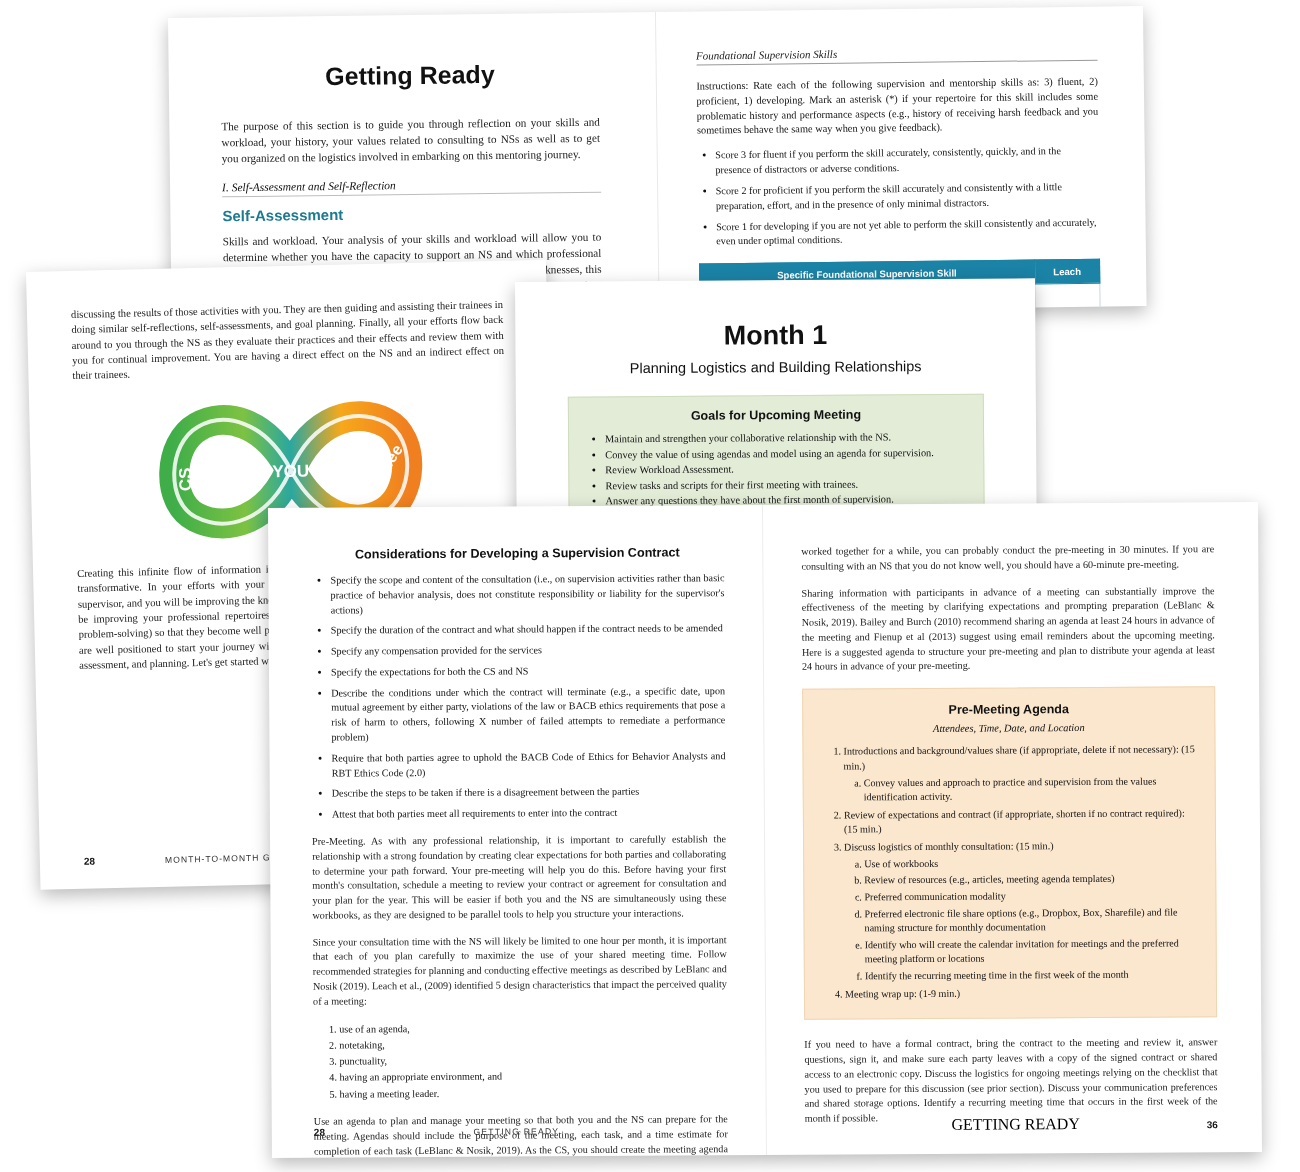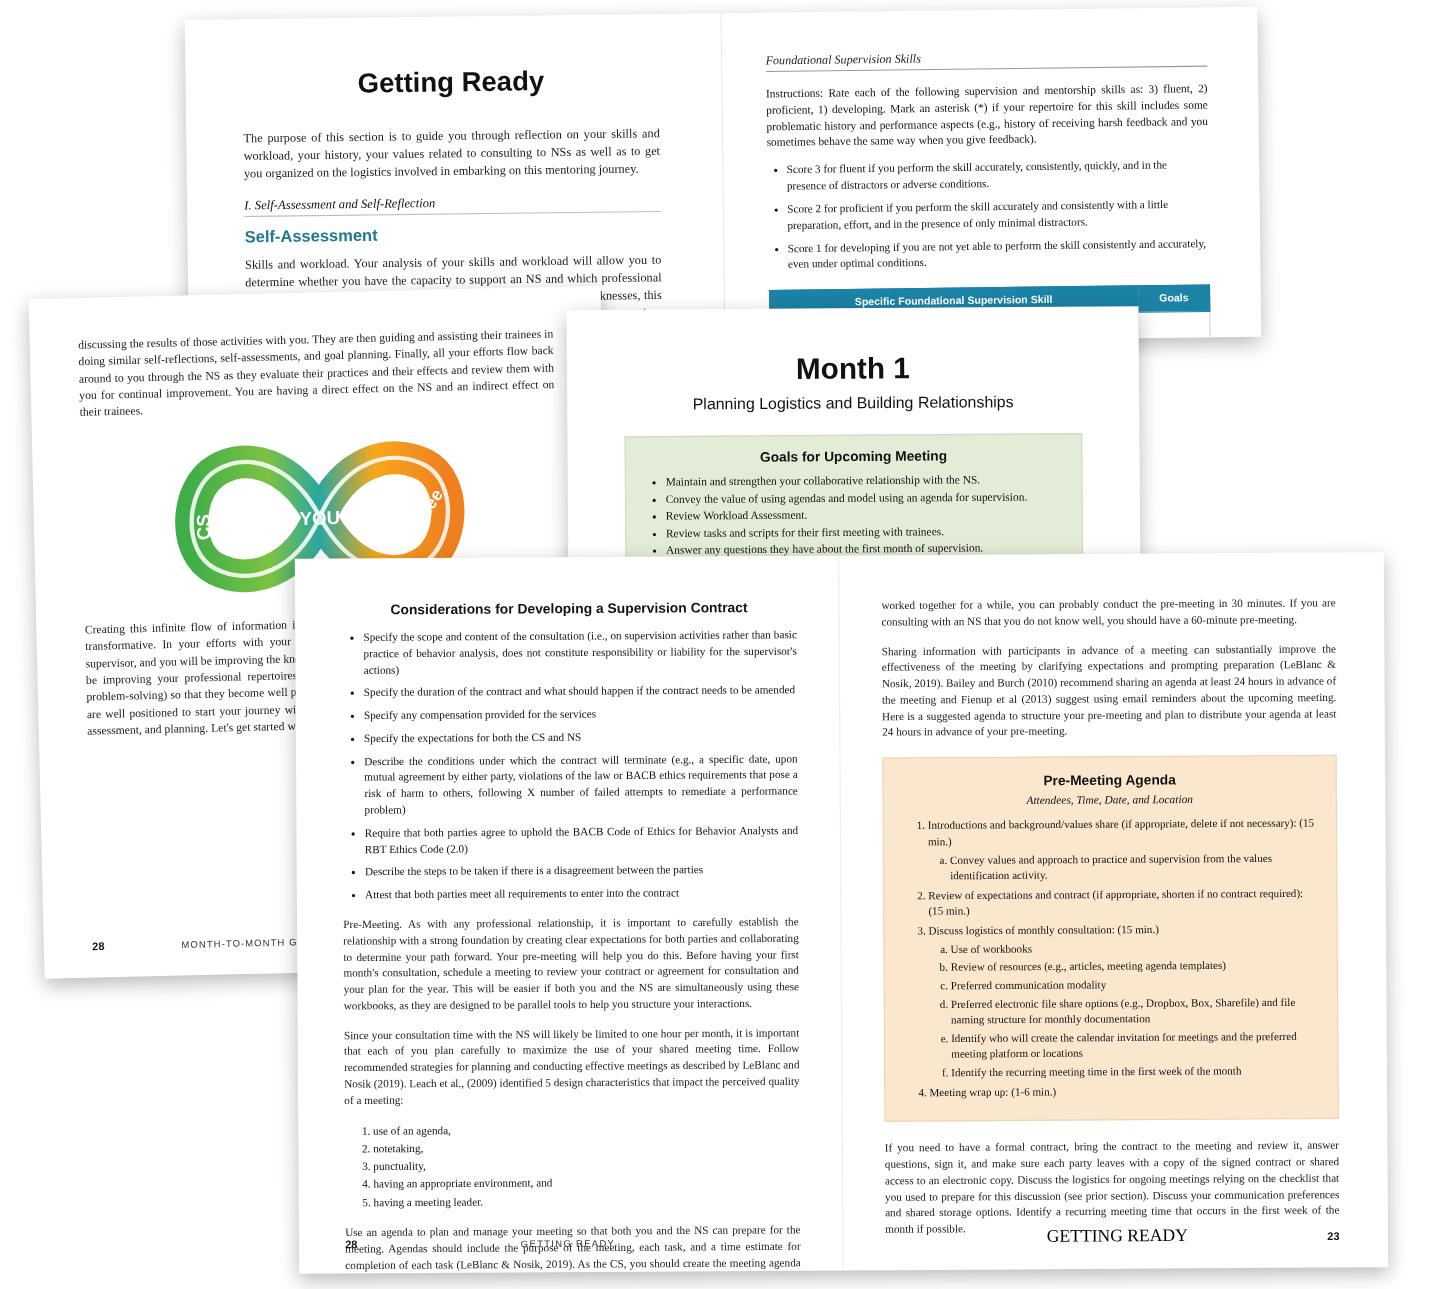--- a/index.html
+++ b/index.html
@@ -126,21 +126,21 @@
       <p class="gr-instr">Instructions: Rate each of the following supervision and mentorship skills as: 3) fluent, 2) proficient, 1) developing. Mark an asterisk (*) if your repertoire for this skill includes some problematic history and performance aspects (e.g., history of receiving harsh feedback and you sometimes behave the same way when you give feedback).</p>
       <ul class="gr-ul">
         <li>Score 3 for fluent if you perform the skill accurately, consistently, quickly, and in the presence of distractors or adverse conditions.</li>
         <li>Score 2 for proficient if you perform the skill accurately and consistently with a little preparation, effort, and in the presence of only minimal distractors.</li>
         <li>Score 1 for developing if you are not yet able to perform the skill consistently and accurately, even under optimal conditions.</li>
       </ul>
       <table class="sk-table">
         <tbody>
             <tr>
           <th>Specific Foundational Supervision Skill</th>
-          <th>Goals</th>
+          <th>Leach</th>
         </tr>
         <tr>
               <td></td>
               <td class="score"></td>
             </tr>
         <tr class="alt">
               <td>nt activities,</td>
               <td class="score"></td>
             </tr>
 
@@ -249,28 +249,28 @@
             <ol>
               <li>Use of workbooks</li>
               <li>Review of resources (e.g., articles, meeting agenda templates)</li>
               <li>Preferred communication modality</li>
               <li>Preferred electronic file share options (e.g., Dropbox, Box, Sharefile) and file naming structure for monthly documentation</li>
               <li>Identify who will create the calendar invitation for meetings and the preferred meeting platform or locations</li>
               <li>Identify the recurring meeting time in the first week of the month</li>
             </ol>
           </li>
           <li>
-            <span>Meeting wrap up: (1-6 min.)</span>
+            <span>Meeting wrap up: (1-9 min.)</span>
           </li>
         </ol>
       </div>
 
       <p class="bp" style="margin-top:18px;">If you need to have a formal contract, bring the contract to the meeting and review it, answer questions, sign it, and make sure each party leaves with a copy of the signed contract or shared access to an electronic copy. Discuss the logistics for ongoing meetings relying on the checklist that you used to prepare for this discussion (see prior section). Discuss your communication preferences and shared storage options. Identify a recurring meeting time that occurs in the first week of the month if possible.</p>
 
       <div class="foot2-r">
         <span style="width:20px"></span>
         <span class="mid">GETTING READY</span>
-        <span class="pg-num">23</span>
+        <span class="pg-num">36</span>
       </div>
     </div>
   </div>
 
 </div>
 
 </body></html>

